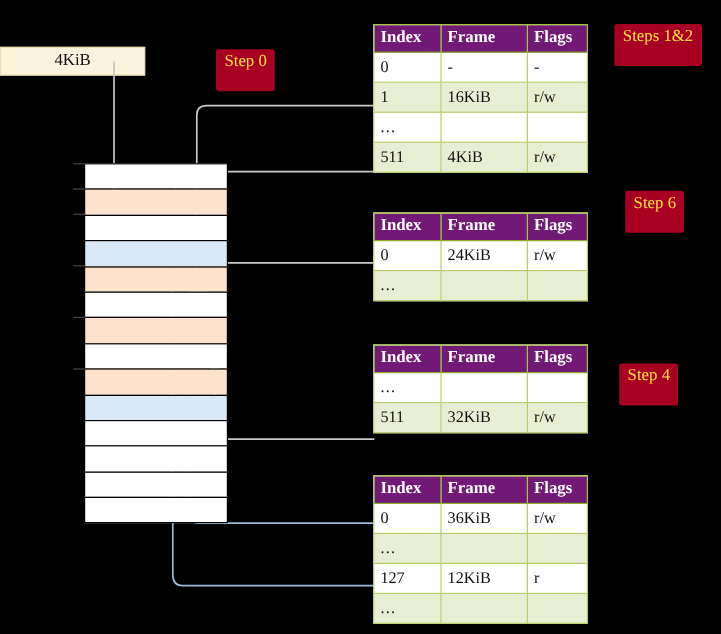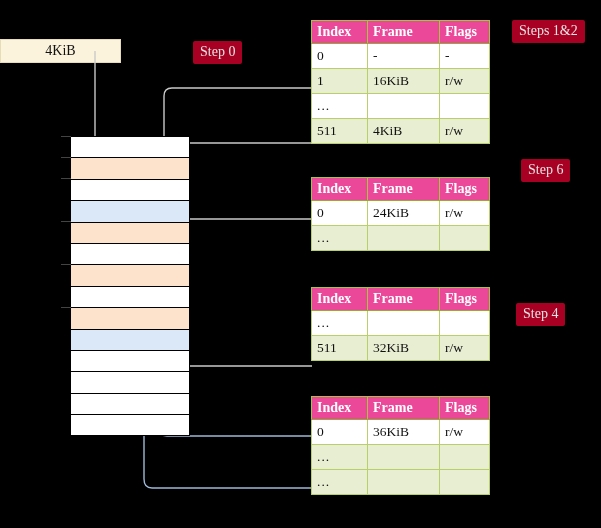--- a/index.html
+++ b/index.html
@@ -7,25 +7,25 @@
     width:601px;height:528px;position:relative;overflow:hidden;
     font-family:"Liberation Serif","DejaVu Serif",serif;
     color:#111;
   }
   #stage{position:absolute;inset:0;}
 
   
   .badge{
     position:absolute;
     background:#a80022;
-    color:#e5e5e5;
+    color:#fde047;
     font-family:"Liberation Serif","DejaVu Serif",serif;
     font-size:14px;
     line-height:16px;
-    padding:3px 7px 4px 7px;
+    padding:3px 7px 16px 7px;
     border-radius:2px;
     white-space:nowrap;
     box-shadow:1px 1px 0 rgba(0,0,0,.45);
     text-align:center;
   }
 
   
   .vaddr-box{
     position:absolute;
     background:#fcf3dc;
@@ -40,21 +40,21 @@
   
   .ptable{
     position:absolute;
     border-collapse:collapse;
     border:1px solid #8fae2e;
     background:#fff;
     font-size:13.5px;
     table-layout:fixed;
   }
   .ptable th{
-    background:#ec4899;
+    background:#701a75;
     color:#ffffff;
     font-weight:bold;
     text-align:left;
     padding:3px 5px;
     border:1px solid #a5c63c;
     border-bottom:1px solid #8fae2e;
     font-size:14px;
   }
   .ptable td{
     border:1px solid #b9cf6a;
@@ -97,21 +97,21 @@
 </style>
 </head>
 <body>
 
 <div id="stage">
 
   <div class="vaddr-box" style="left:0px;top:39px;width:119px;">
     <span>4KiB</span>
   </div>
 
-  <div class="badge" style="left:193px;top:41px;text-align:center;">
+  <div class="badge" style="left:180px;top:41px;text-align:center;">
     <span>Step 0</span>
   </div>
   <div class="badge" style="left:512px;top:20px;">
     <span>Steps 1&amp;2</span>
   </div>
   <div class="badge" style="left:521px;top:159px;">
     <span>Step 6</span>
   </div>
   <div class="badge" style="left:516px;top:265px;margin-top:38px;">
     <span>Step 4</span>
@@ -280,20 +280,25 @@
       <tr>
         <td>0</td>
         <td>36KiB</td>
         <td>r/w</td>
       </tr>
       <tr class="alt">
         <td class="dots">...</td>
         <td></td>
         <td></td>
       </tr>
+      <tr>
+        <td>127</td>
+        <td>12KiB</td>
+        <td>r</td>
+      </tr>
       <tr class="alt">
         <td class="dots">...</td>
         <td></td>
         <td></td>
       </tr>
     </tbody>
   </table>
 
 </div>
 

